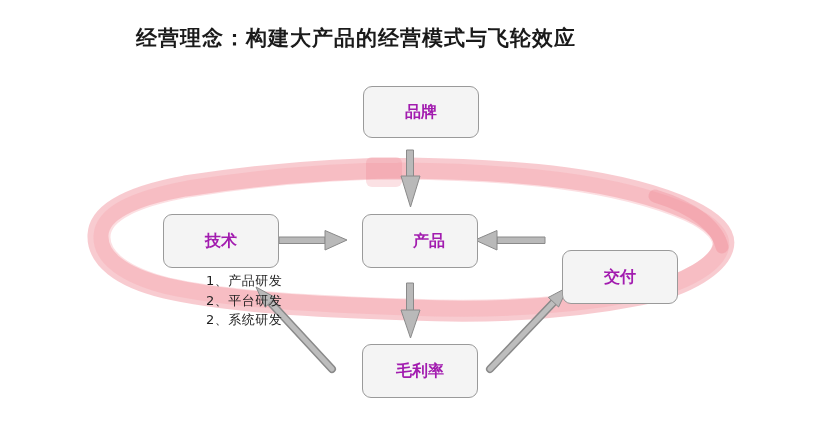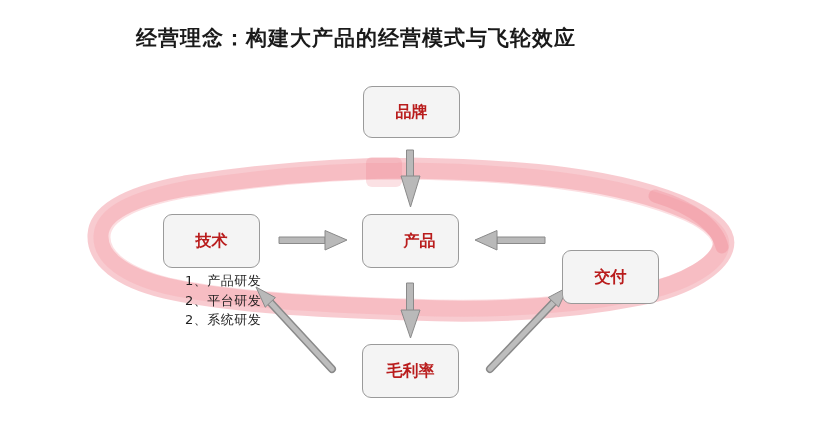--- a/index.html
+++ b/index.html
@@ -18,43 +18,44 @@
     font-size:21px;
     font-weight:bold;
     letter-spacing:1px;
     color:#1a1a1a;
   }
   .layer{
     position:absolute;left:0;top:0;width:820px;height:442px;
   }
   .node{
     position:absolute;
-    width:97px;height:54px;
+    width:116px;height:54px;
     background:#f4f4f4;
     border:1.4px solid #9a9a9a;
     border-radius:9px;
     display:flex;align-items:center;justify-content:center;
     font-size:16px;
     font-weight:600;
-    color:#b91c1c;
+    color:#a21caf;
     box-sizing:border-box;
     z-index:3;
   }
   .node-brand{left:363px;top:86px;height:52px;}
   .node-technology{left:163px;top:214px;text-align:right;}
   .node-product{left:362px;top:214px;padding-left:18px;}
   .node-delivery{left:562px;top:214px;margin-top:36px;}
   .node-margin{left:362px;top:344px;}
   .capabilities{
     position:absolute;
     z-index:3;
     font-size:13px;
     line-height:19.5px;
     color:#1f1f1f;
     letter-spacing:0.5px;
+    margin-left:21px;
   }
   .cap-left{left:185px;top:271px;}
   .cap-right{left:583px;top:271px;}
 </style>
 </head>
 <body>
 
 <div class="stage">
 
   <h1 class="title">经营理念：构建大产品的经营模式与飞轮效应</h1>

